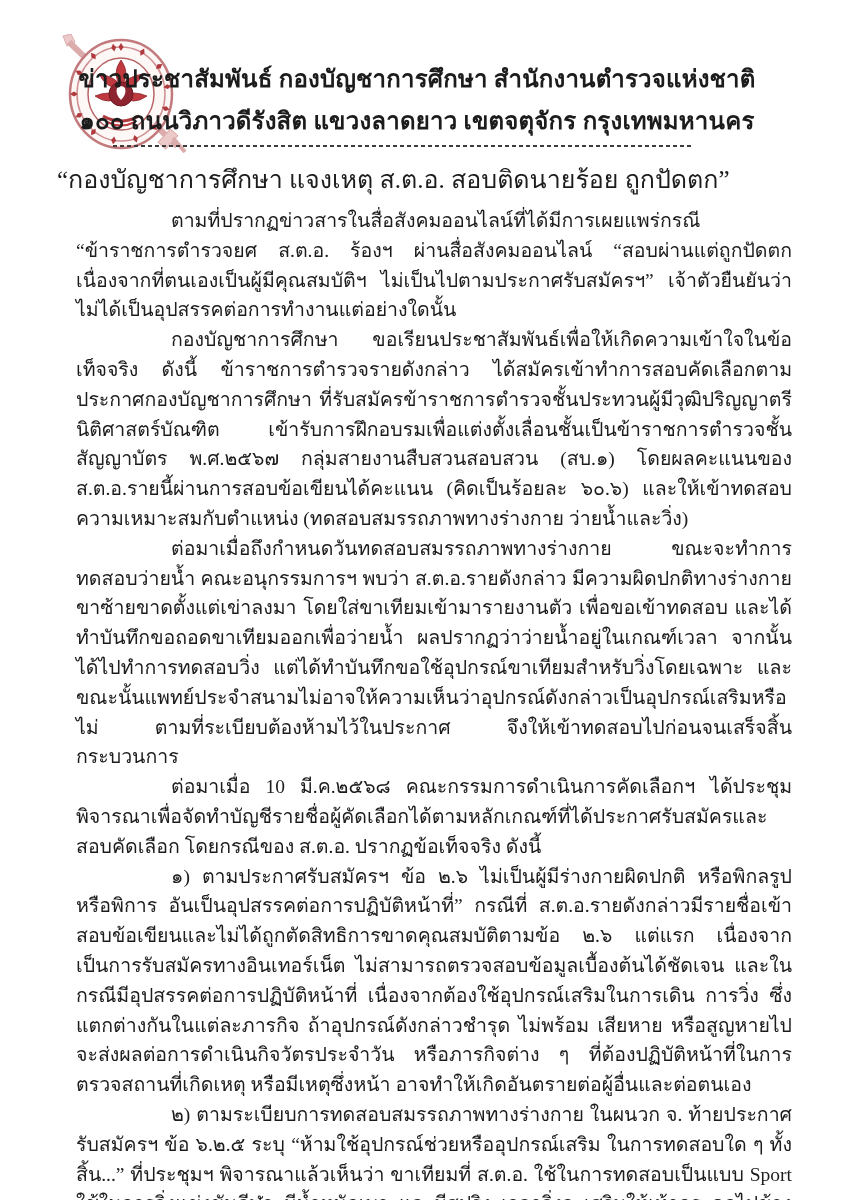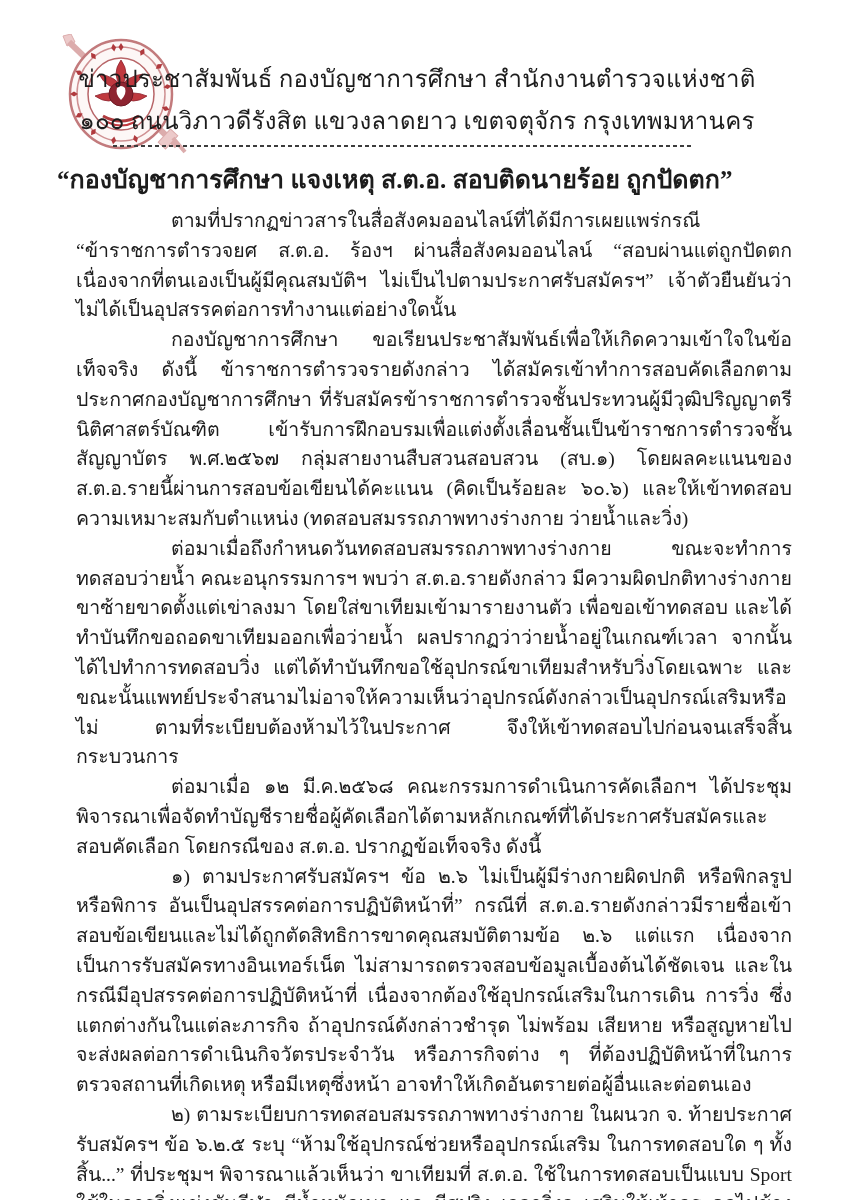--- a/index.html
+++ b/index.html
@@ -20,21 +20,21 @@
     left: 55px;
     top: 34px;
     width: 135px;
     height: 122px;
   }
   .header-titles {
     position: absolute;
     left: 0; right: 15px;
     top: 58px;
     text-align: center;
-    font-weight: normal;
+    font-weight: bold;
     font-size: 24px;
     line-height: 42px;
     letter-spacing: 0.2px;
   }
   .dashed-sep {
     position: absolute;
     left: 113px;
     top: 145px;
     width: 578px;
     height: 2px;
@@ -42,21 +42,21 @@
   }
   
   .content {
     position: absolute;
     left: 57px;
     right: 57px;
     top: 162px;
   }
   .headline {
     font-size: 25px;
-    font-weight: bold;
+    font-weight: normal;
     line-height: 36px;
     margin-bottom: 8px;
   }
   .body-text p {
     font-size: 19.5px;
     line-height: 29.8px;
     text-align: justify;
     text-indent: 95px;
     margin-left: 19px;
   }
@@ -122,21 +122,21 @@
 
   <div class="dashed-sep"></div>
 
   <div class="content">
     <div class="headline">“กองบัญชาการศึกษา แจงเหตุ  ส.ต.อ. สอบติดนายร้อย ถูกปัดตก”</div>
 
     <div class="body-text">
       <p>ตามที่ปรากฏข่าวสารในสื่อสังคมออนไลน์ที่ได้มีการเผยแพร่กรณี “ข้าราชการตำรวจยศ  ส.ต.อ. ร้องฯ ผ่านสื่อสังคมออนไลน์ “สอบผ่านแต่ถูกปัดตกเนื่องจากที่ตนเองเป็นผู้มีคุณสมบัติฯ ไม่เป็นไปตามประกาศรับสมัครฯ” เจ้าตัวยืนยันว่าไม่ได้เป็นอุปสรรคต่อการทำงานแต่อย่างใดนั้น</p>
       <p>กองบัญชาการศึกษา ขอเรียนประชาสัมพันธ์เพื่อให้เกิดความเข้าใจในข้อเท็จจริง ดังนี้ ข้าราชการตำรวจรายดังกล่าว ได้สมัครเข้าทำการสอบคัดเลือกตามประกาศกองบัญชาการศึกษา ที่รับสมัครข้าราชการตำรวจชั้นประทวนผู้มีวุฒิปริญญาตรีนิติศาสตร์บัณฑิต เข้ารับการฝึกอบรมเพื่อแต่งตั้งเลื่อนชั้นเป็นข้าราชการตำรวจชั้นสัญญาบัตร พ.ศ.๒๕๖๗ กลุ่มสายงานสืบสวนสอบสวน (สบ.๑) โดยผลคะแนนของ ส.ต.อ.รายนี้ผ่านการสอบข้อเขียนได้คะแนน (คิดเป็นร้อยละ ๖๐.๖) และให้เข้าทดสอบความเหมาะสมกับตำแหน่ง (ทดสอบสมรรถภาพทางร่างกาย ว่ายน้ำและวิ่ง)</p>
       <p>ต่อมาเมื่อถึงกำหนดวันทดสอบสมรรถภาพทางร่างกาย ขณะจะทำการทดสอบว่ายน้ำ คณะอนุกรรมการฯ พบว่า ส.ต.อ.รายดังกล่าว มีความผิดปกติทางร่างกาย ขาซ้ายขาดตั้งแต่เข่าลงมา โดยใส่ขาเทียมเข้ามารายงานตัว เพื่อขอเข้าทดสอบ และได้ทำบันทึกขอถอดขาเทียมออกเพื่อว่ายน้ำ ผลปรากฏว่าว่ายน้ำอยู่ในเกณฑ์เวลา จากนั้นได้ไปทำการทดสอบวิ่ง แต่ได้ทำบันทึกขอใช้อุปกรณ์ขาเทียมสำหรับวิ่งโดยเฉพาะ และขณะนั้นแพทย์ประจำสนามไม่อาจให้ความเห็นว่าอุปกรณ์ดังกล่าวเป็นอุปกรณ์เสริมหรือไม่ ตามที่ระเบียบต้องห้ามไว้ในประกาศ จึงให้เข้าทดสอบไปก่อนจนเสร็จสิ้นกระบวนการ</p>
-      <p>ต่อมาเมื่อ ๑๒ มี.ค.๒๕๖๘ คณะกรรมการดำเนินการคัดเลือกฯ ได้ประชุมพิจารณาเพื่อจัดทำบัญชีรายชื่อผู้คัดเลือกได้ตามหลักเกณฑ์ที่ได้ประกาศรับสมัครและสอบคัดเลือก โดยกรณีของ ส.ต.อ. ปรากฏข้อเท็จจริง ดังนี้</p>
+      <p>ต่อมาเมื่อ 10 มี.ค.๒๕๖๘ คณะกรรมการดำเนินการคัดเลือกฯ ได้ประชุมพิจารณาเพื่อจัดทำบัญชีรายชื่อผู้คัดเลือกได้ตามหลักเกณฑ์ที่ได้ประกาศรับสมัครและสอบคัดเลือก โดยกรณีของ ส.ต.อ. ปรากฏข้อเท็จจริง ดังนี้</p>
       <p>๑) ตามประกาศรับสมัครฯ ข้อ ๒.๖ ไม่เป็นผู้มีร่างกายผิดปกติ หรือพิกลรูป หรือพิการ อันเป็นอุปสรรคต่อการปฏิบัติหน้าที่” กรณีที่ ส.ต.อ.รายดังกล่าวมีรายชื่อเข้าสอบข้อเขียนและไม่ได้ถูกตัดสิทธิการขาดคุณสมบัติตามข้อ ๒.๖ แต่แรก เนื่องจากเป็นการรับสมัครทางอินเทอร์เน็ต ไม่สามารถตรวจสอบข้อมูลเบื้องต้นได้ชัดเจน และในกรณีมีอุปสรรคต่อการปฏิบัติหน้าที่ เนื่องจากต้องใช้อุปกรณ์เสริมในการเดิน การวิ่ง ซึ่งแตกต่างกันในแต่ละภารกิจ ถ้าอุปกรณ์ดังกล่าวชำรุด ไม่พร้อม เสียหาย หรือสูญหายไป จะส่งผลต่อการดำเนินกิจวัตรประจำวัน หรือภารกิจต่าง ๆ ที่ต้องปฏิบัติหน้าที่ในการตรวจสถานที่เกิดเหตุ หรือมีเหตุซึ่งหน้า อาจทำให้เกิดอันตรายต่อผู้อื่นและต่อตนเอง</p>
       <p>๒) ตามระเบียบการทดสอบสมรรถภาพทางร่างกาย ในผนวก จ. ท้ายประกาศรับสมัครฯ ข้อ ๖.๒.๕ ระบุ “ห้ามใช้อุปกรณ์ช่วยหรืออุปกรณ์เสริม ในการทดสอบใด ๆ ทั้งสิ้น...” ที่ประชุมฯ พิจารณาแล้วเห็นว่า ขาเทียมที่ ส.ต.อ. ใช้ในการทดสอบเป็นแบบ Sport ใช้ในการวิ่งแข่งขันกีฬา มีน้ำหนักเบา และมีสปริง เวลาวิ่งจะเสริมให้เท้ากระดกไปข้างหน้า จึงเป็นอุปกรณ์ที่ช่วยให้การวิ่งซึ่งไม่เป็นขาเทียมปกติที่ใช้ในชีวิตประจำวัน</p>
 
     </div>
 
   </div>
 
 </div>
 
 </body></html>

